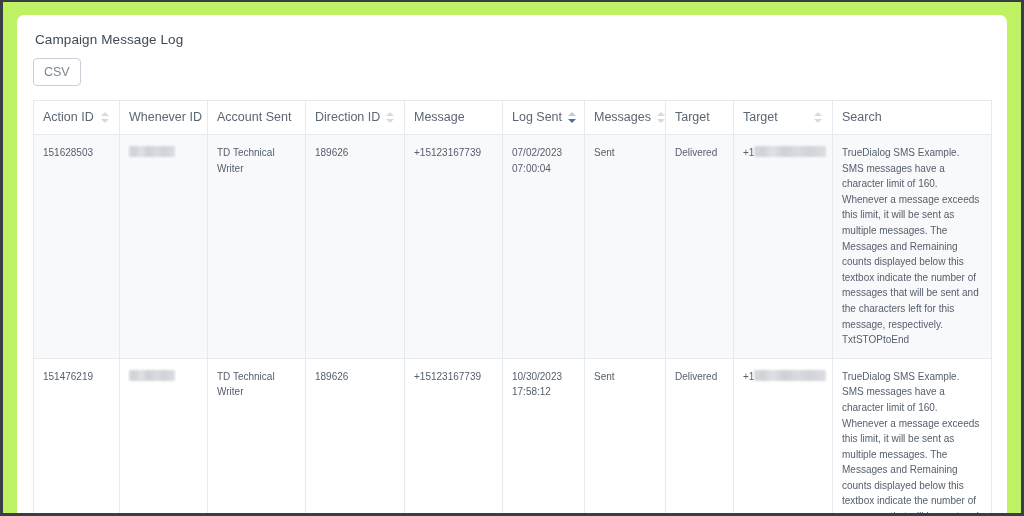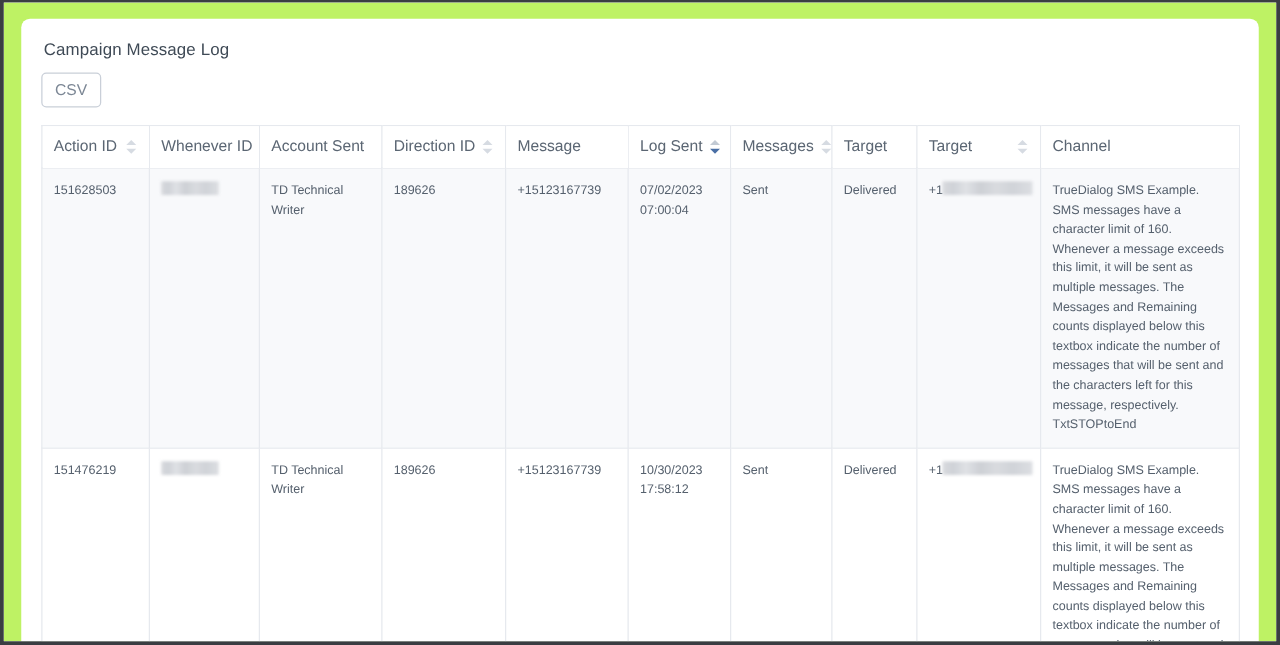--- a/index.html
+++ b/index.html
@@ -257,21 +257,21 @@
                 <div class="th-inner">
                   <span>Target</span>
                   <span class="sort-icon">
                     <span class="up"></span>
                     <span class="down"></span>
                   </span>
                 </div>
               </th>
               <th>
                 <div class="th-inner">
-                  <span>Channel</span>
+                  <span>Search</span>
                   <span class="sort-icon none"></span>
                 </div>
               </th>
             </tr>
         </thead>
         <tbody>
             <tr class="row-alt">
               <td class="nowrap">151628503</td>
               <td><span class="redact w-short"></span></td>
               <td class="cell-flow">TD Technical Writer</td>

